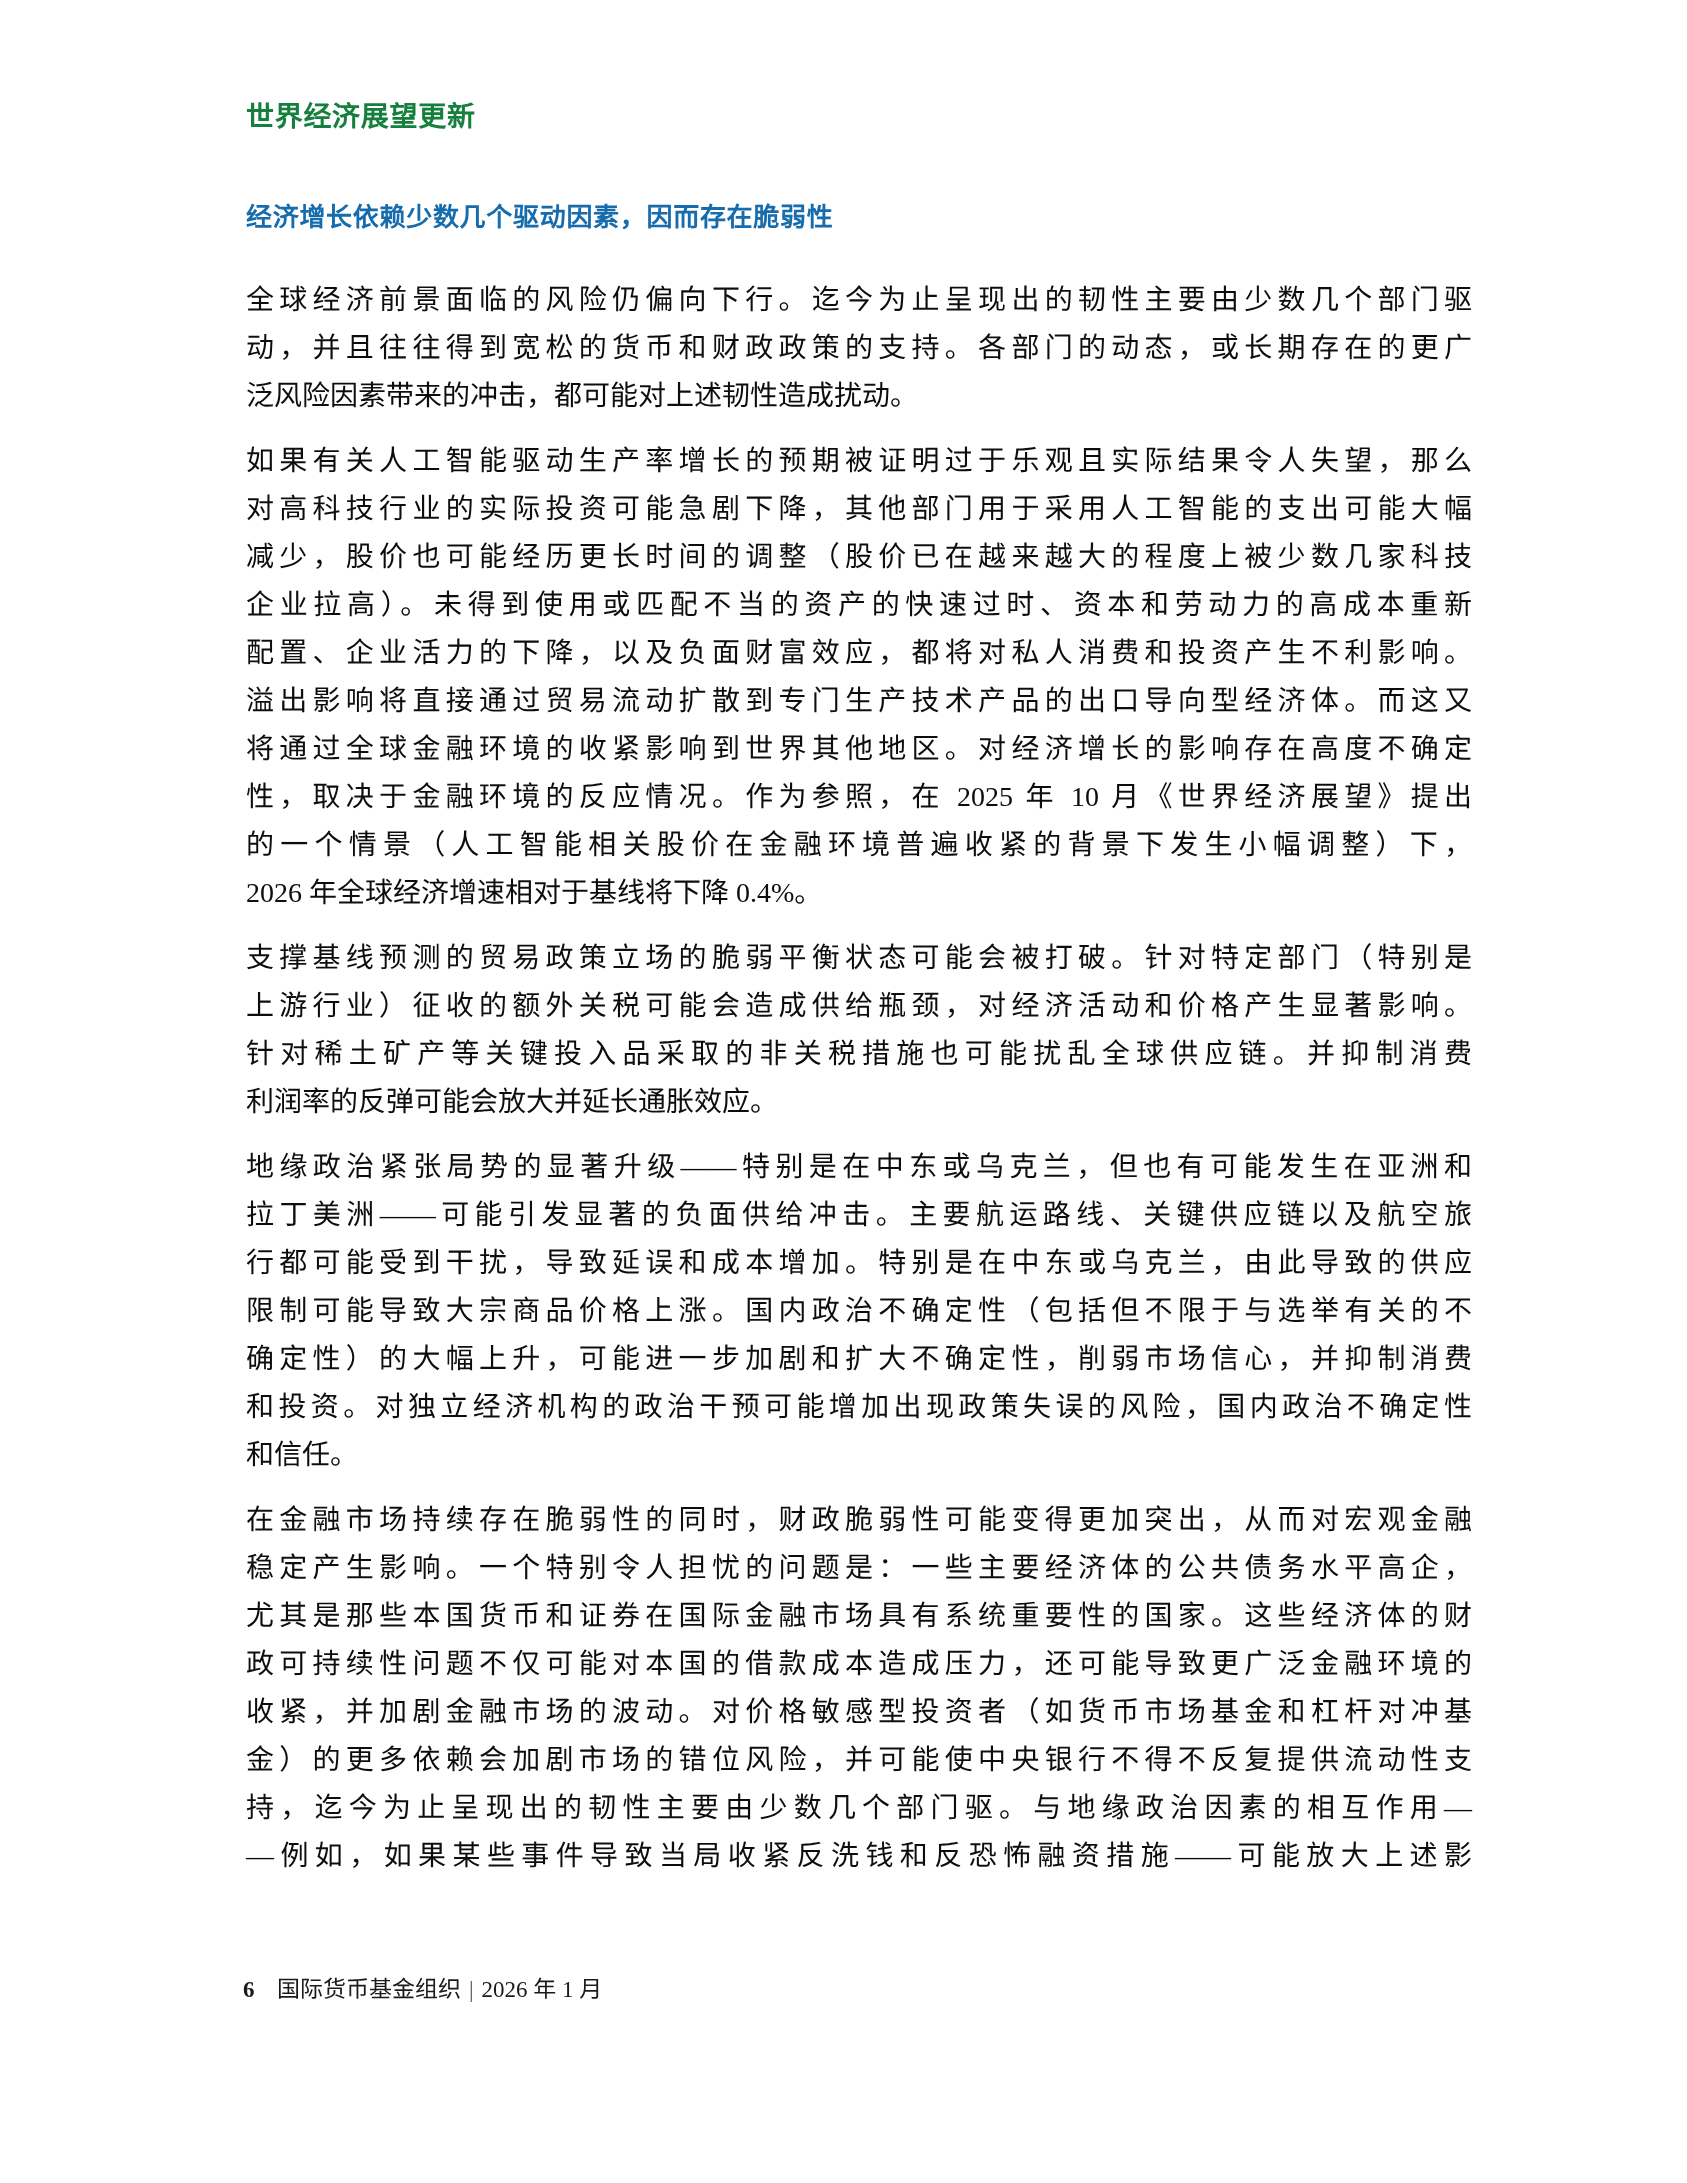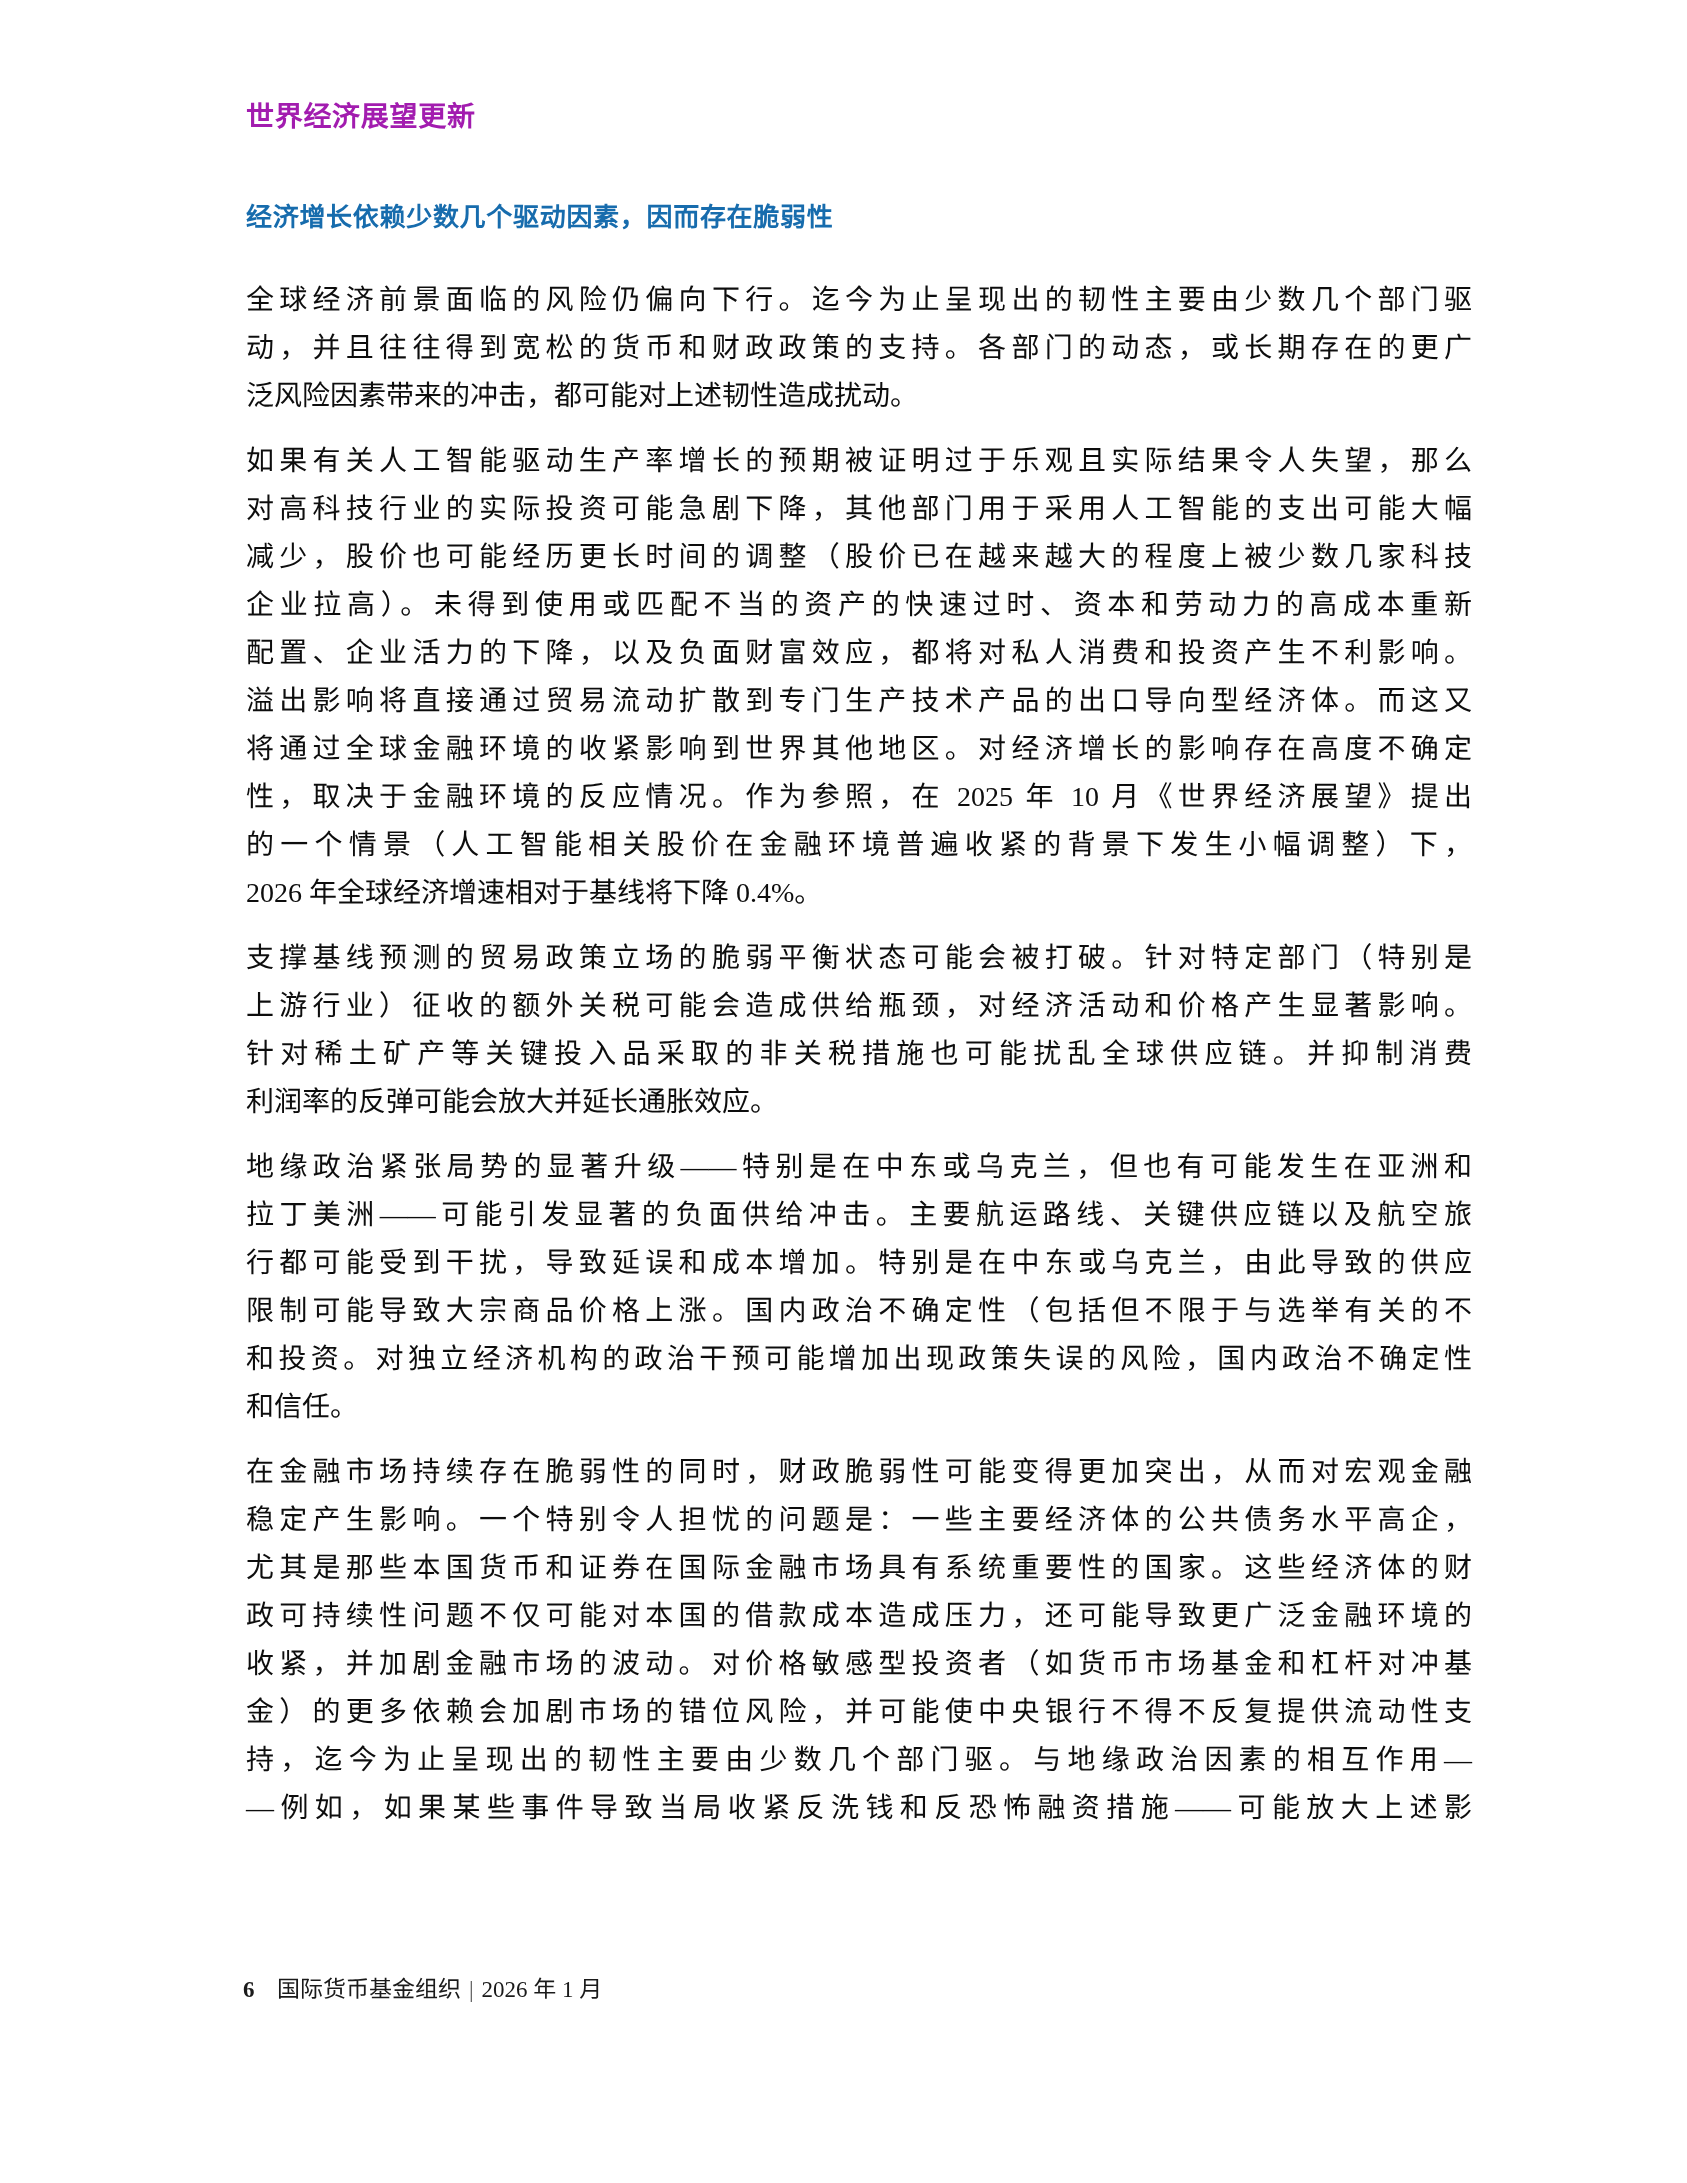--- a/index.html
+++ b/index.html
@@ -21,21 +21,21 @@
     left: 246px;
     top: 0;
     width: 1226px;
   }
   .running-header {
     margin-top: 101px;
     font-size: 28px;
     line-height: 32px;
     font-weight: 700;
     letter-spacing: 0.7px;
-    color: #a21caf;
+    color: #15803d;
   }
   .section-heading {
     margin: 63px 0 0 0;
     font-size: 26px;
     line-height: 44px;
     font-weight: 700;
     letter-spacing: 0.7px;
   }
   .paragraphs {
     margin-top: 36px;
@@ -103,20 +103,21 @@
           <div class="line">支撑基线预测的贸易政策立场的脆弱平衡状态可能会被打破。针对特定部门（特别是</div>
           <div class="line">上游行业）征收的额外关税可能会造成供给瓶颈，对经济活动和价格产生显著影响。</div>
           <div class="line">针对稀土矿产等关键投入品采取的非关税措施也可能扰乱全球供应链。并抑制消费</div>
           <div class="line flush-left">利润率的反弹可能会放大并延长通胀效应。</div>
         </div>
         <div class="para">
           <div class="line">地缘政治紧张局势的显著升级——特别是在中东或乌克兰，但也有可能发生在亚洲和</div>
           <div class="line">拉丁美洲——可能引发显著的负面供给冲击。主要航运路线、关键供应链以及航空旅</div>
           <div class="line">行都可能受到干扰，导致延误和成本增加。特别是在中东或乌克兰，由此导致的供应</div>
           <div class="line">限制可能导致大宗商品价格上涨。国内政治不确定性（包括但不限于与选举有关的不</div>
+          <div class="line">确定性）的大幅上升，可能进一步加剧和扩大不确定性，削弱市场信心，并抑制消费</div>
           <div class="line">和投资。对独立经济机构的政治干预可能增加出现政策失误的风险，国内政治不确定性</div>
           <div class="line flush-left">和信任。</div>
         </div>
         <div class="para">
           <div class="line">在金融市场持续存在脆弱性的同时，财政脆弱性可能变得更加突出，从而对宏观金融</div>
           <div class="line">稳定产生影响。一个特别令人担忧的问题是：一些主要经济体的公共债务水平高企，</div>
           <div class="line">尤其是那些本国货币和证券在国际金融市场具有系统重要性的国家。这些经济体的财</div>
           <div class="line">政可持续性问题不仅可能对本国的借款成本造成压力，还可能导致更广泛金融环境的</div>
           <div class="line">收紧，并加剧金融市场的波动。对价格敏感型投资者（如货币市场基金和杠杆对冲基</div>
           <div class="line">金）的更多依赖会加剧市场的错位风险，并可能使中央银行不得不反复提供流动性支</div>

